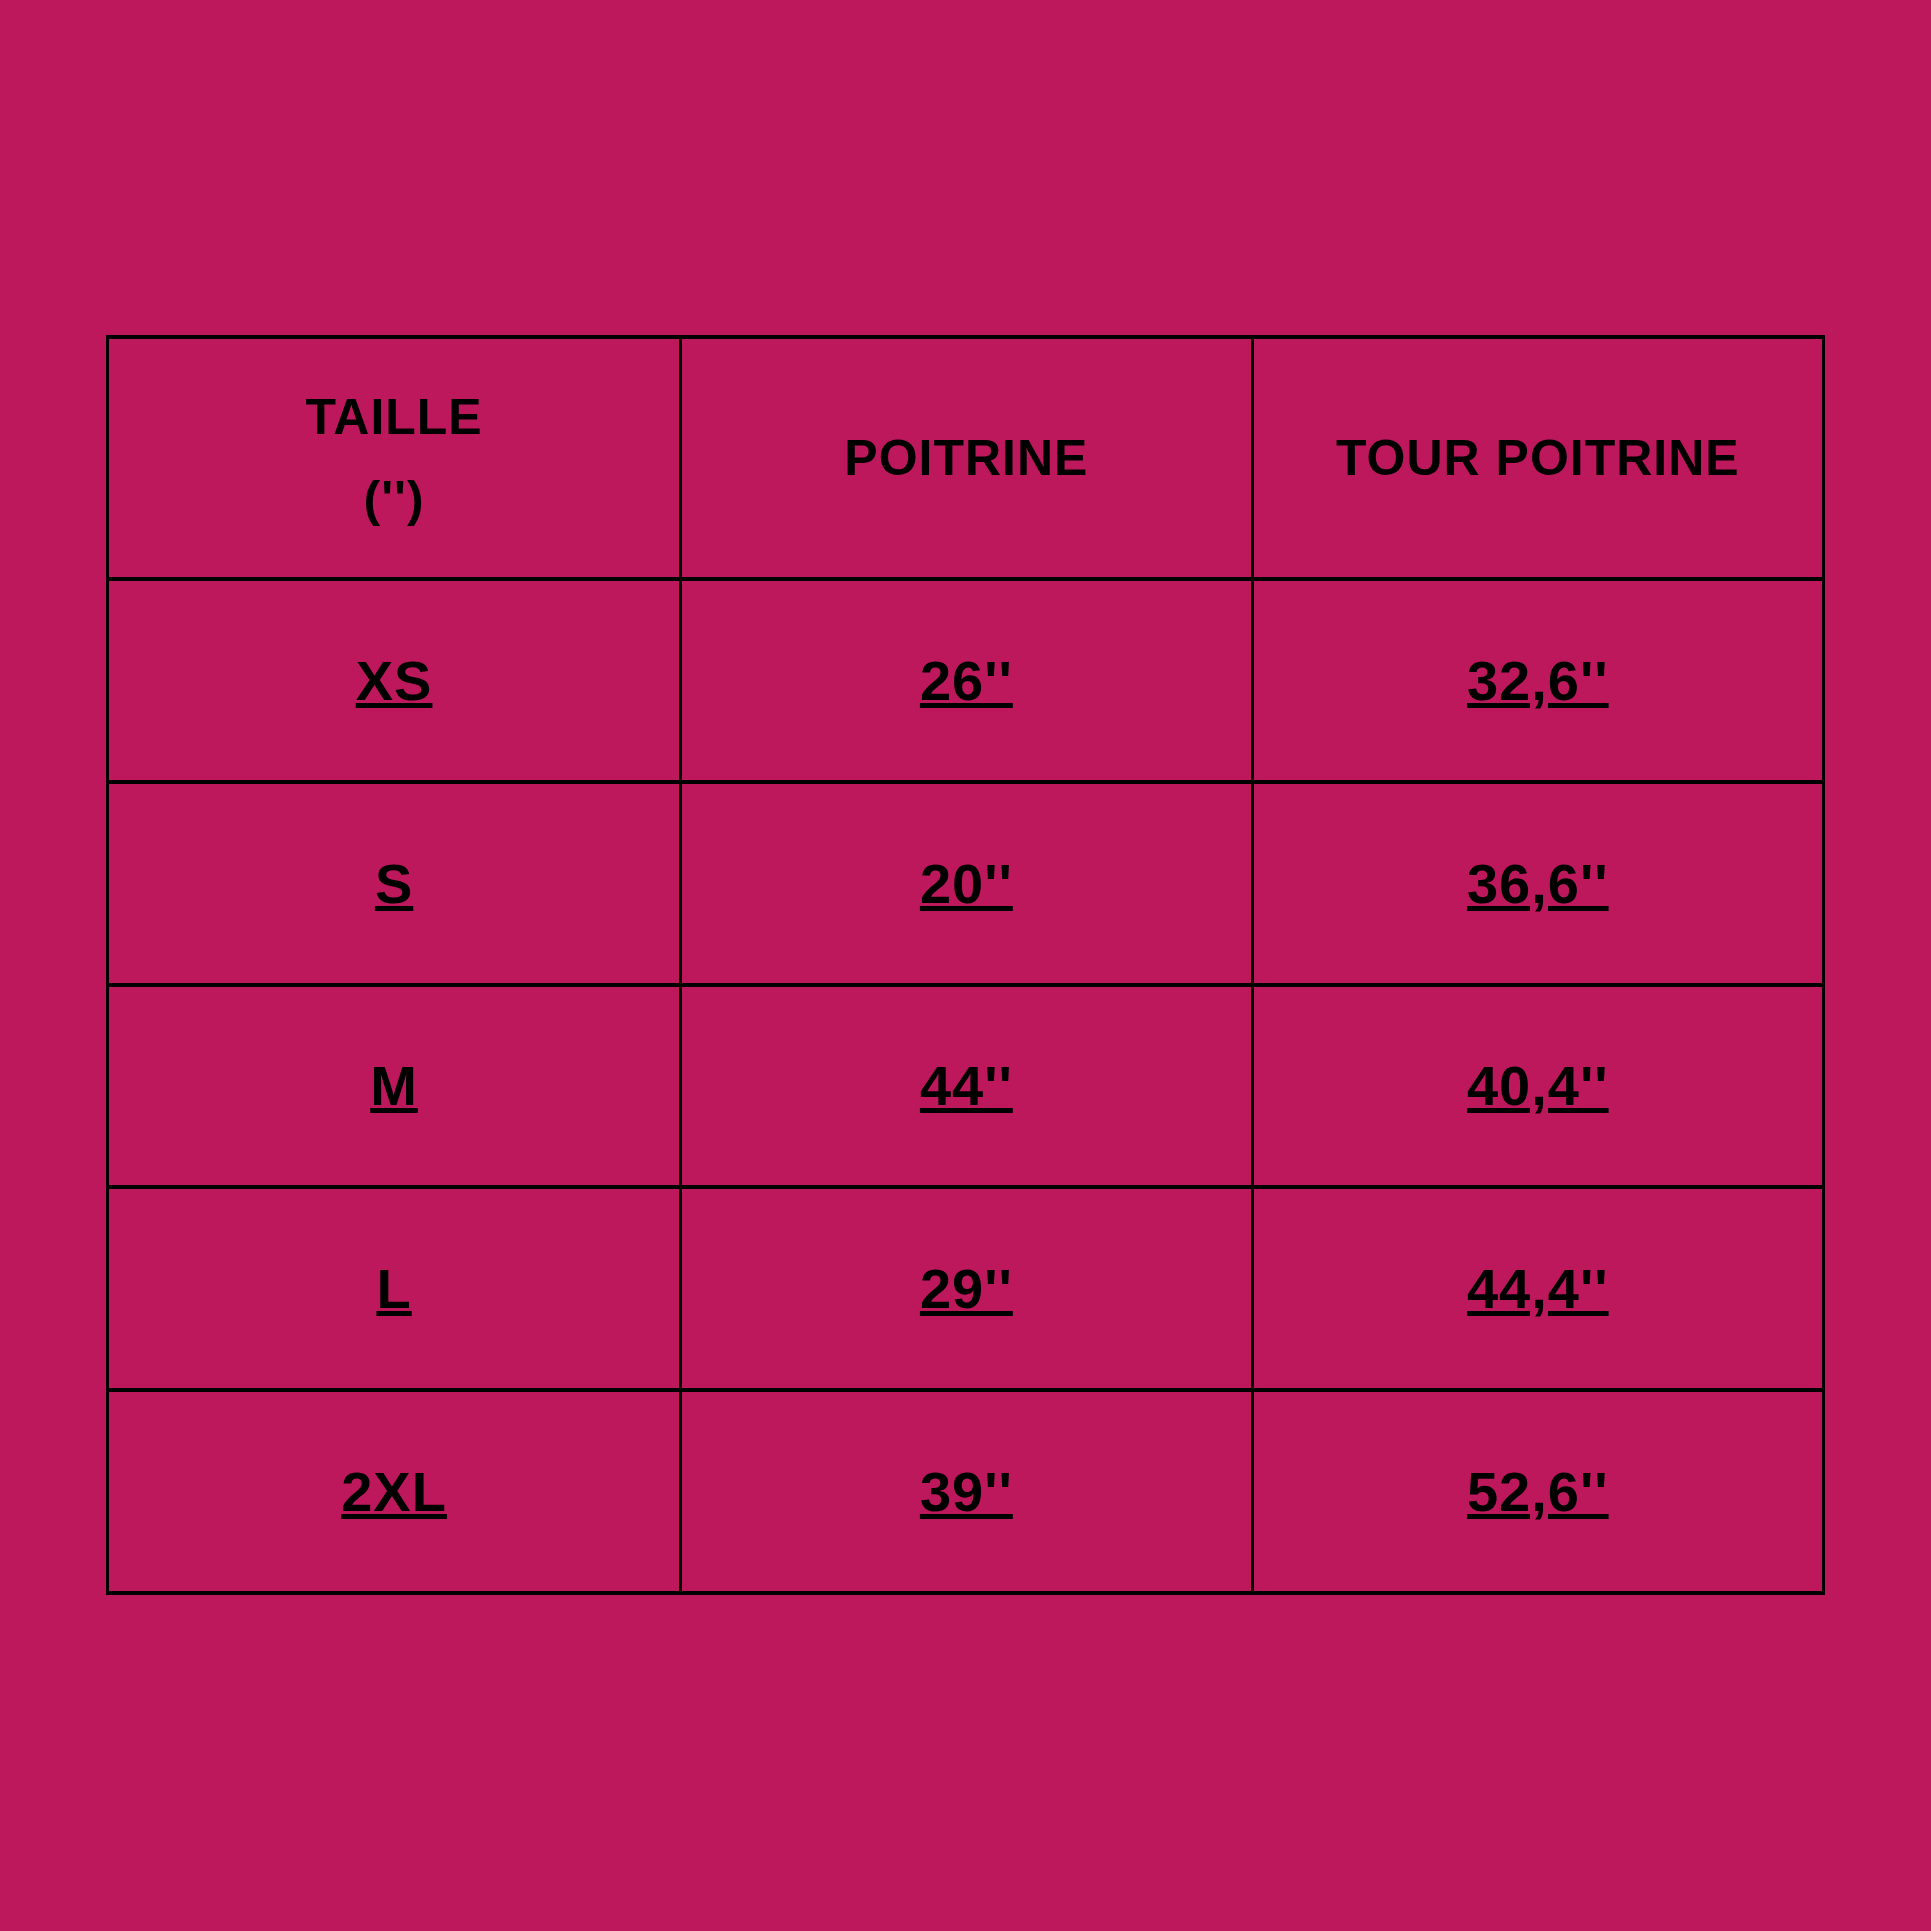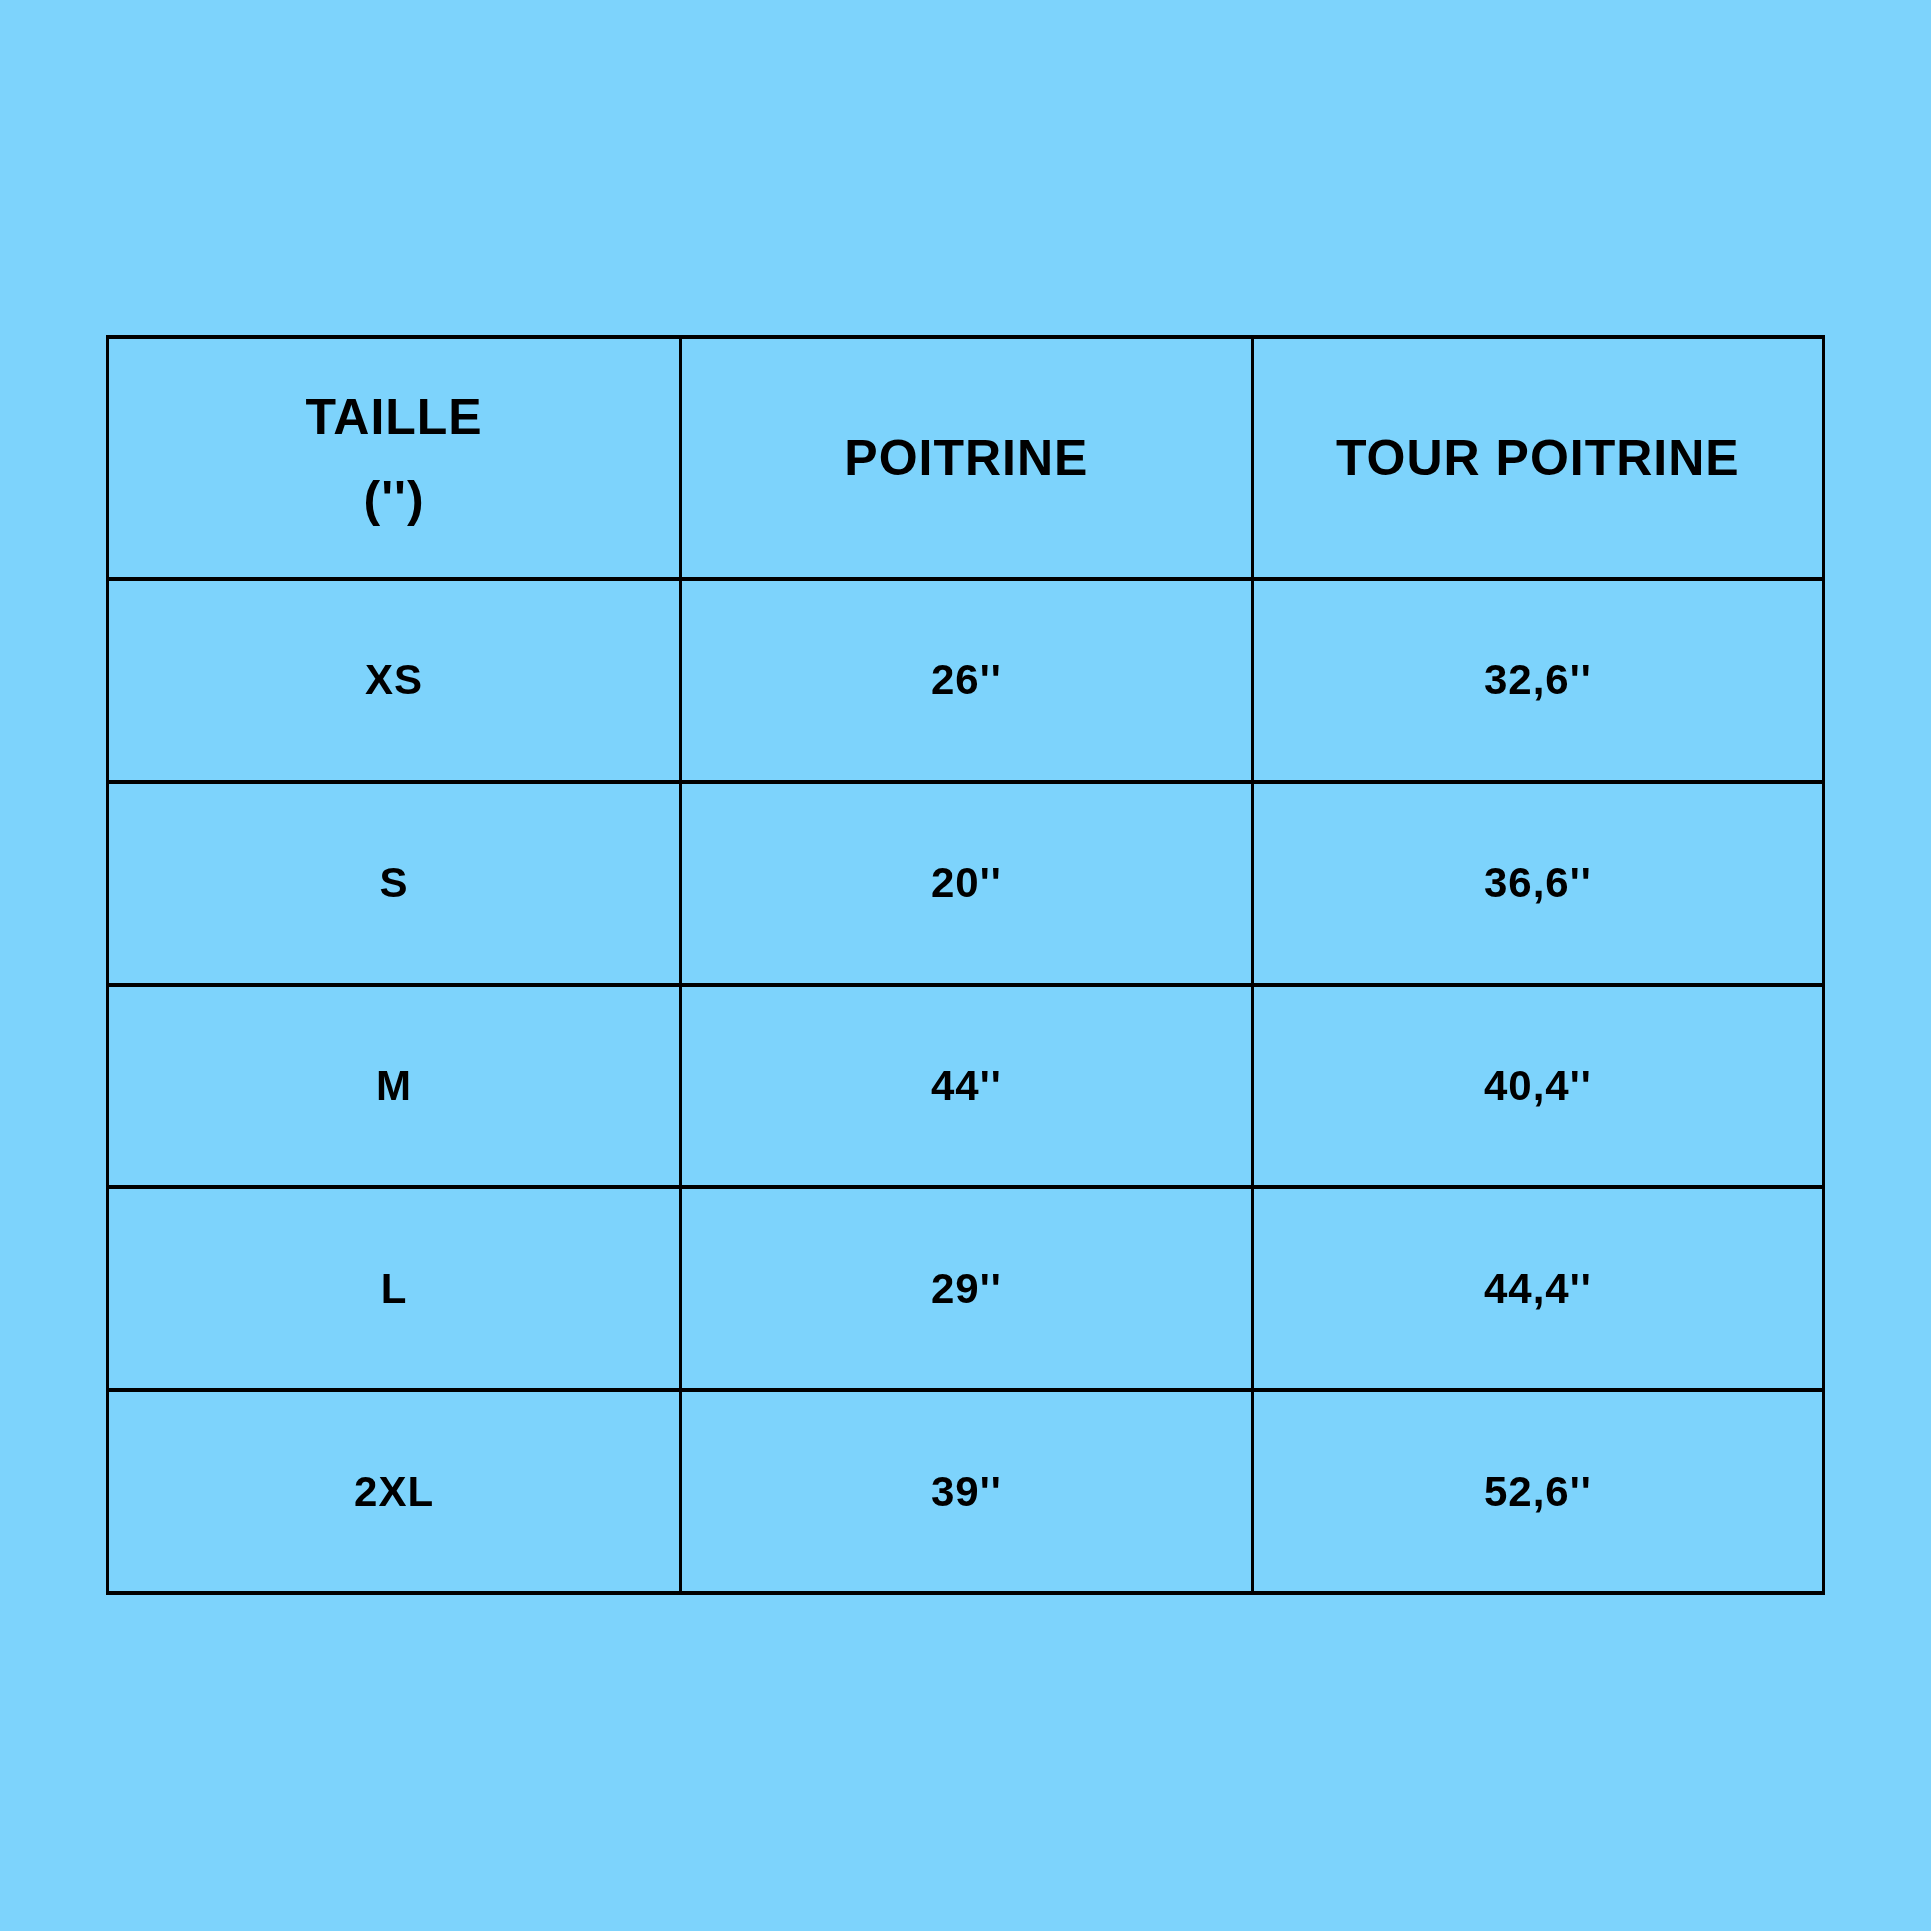--- a/index.html
+++ b/index.html
@@ -10,21 +10,21 @@
   body {
     width: 1931px;
     height: 1931px;
     font-family: "Liberation Sans", sans-serif;
     color: #000000;
   }
   .canvas {
     position: relative;
     width: 1931px;
     height: 1931px;
-    background: #7dd3fc;
+    background: #be185d;
     overflow: hidden;
   }
   table.size-chart {
     position: absolute;
     left: 106px;
     top: 335px;
     width: 1719px;
     height: 1260px;
     border-collapse: collapse;
     table-layout: fixed;
@@ -39,23 +39,24 @@
     color: #000000;
     padding: 0;
     overflow: hidden;
   }
   .size-chart th {
     font-size: 50px;
     font-weight: 800;
     letter-spacing: 1px;
   }
   .size-chart td {
-    font-size: 42px;
+    font-size: 56px;
     font-weight: 800;
     letter-spacing: 1px;
+    text-decoration: underline;
   }
   .header-row { height: 242px; }
   .data-row   { height: 169px; }
   .hline {
     display: block;
     line-height: 1.65;
   }
 </style>
 </head>
 <body>

